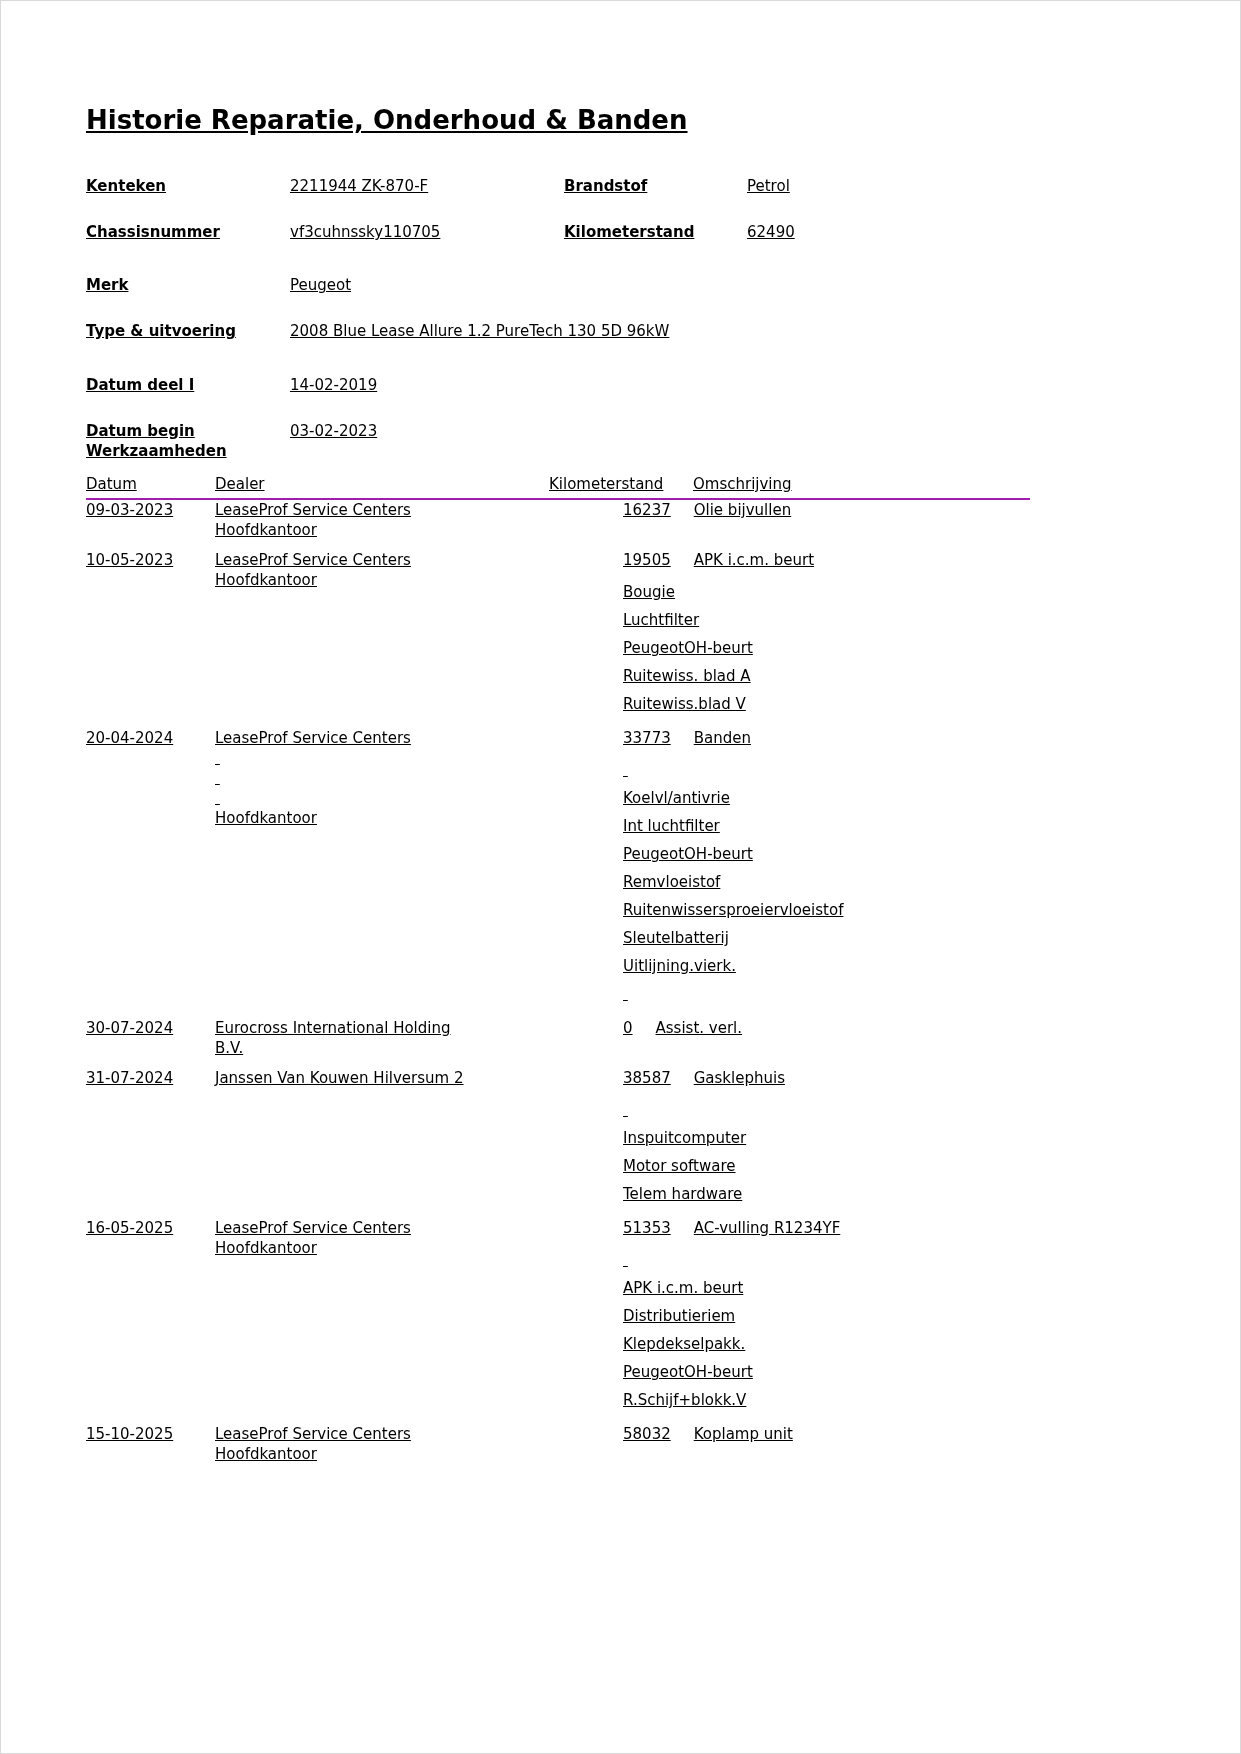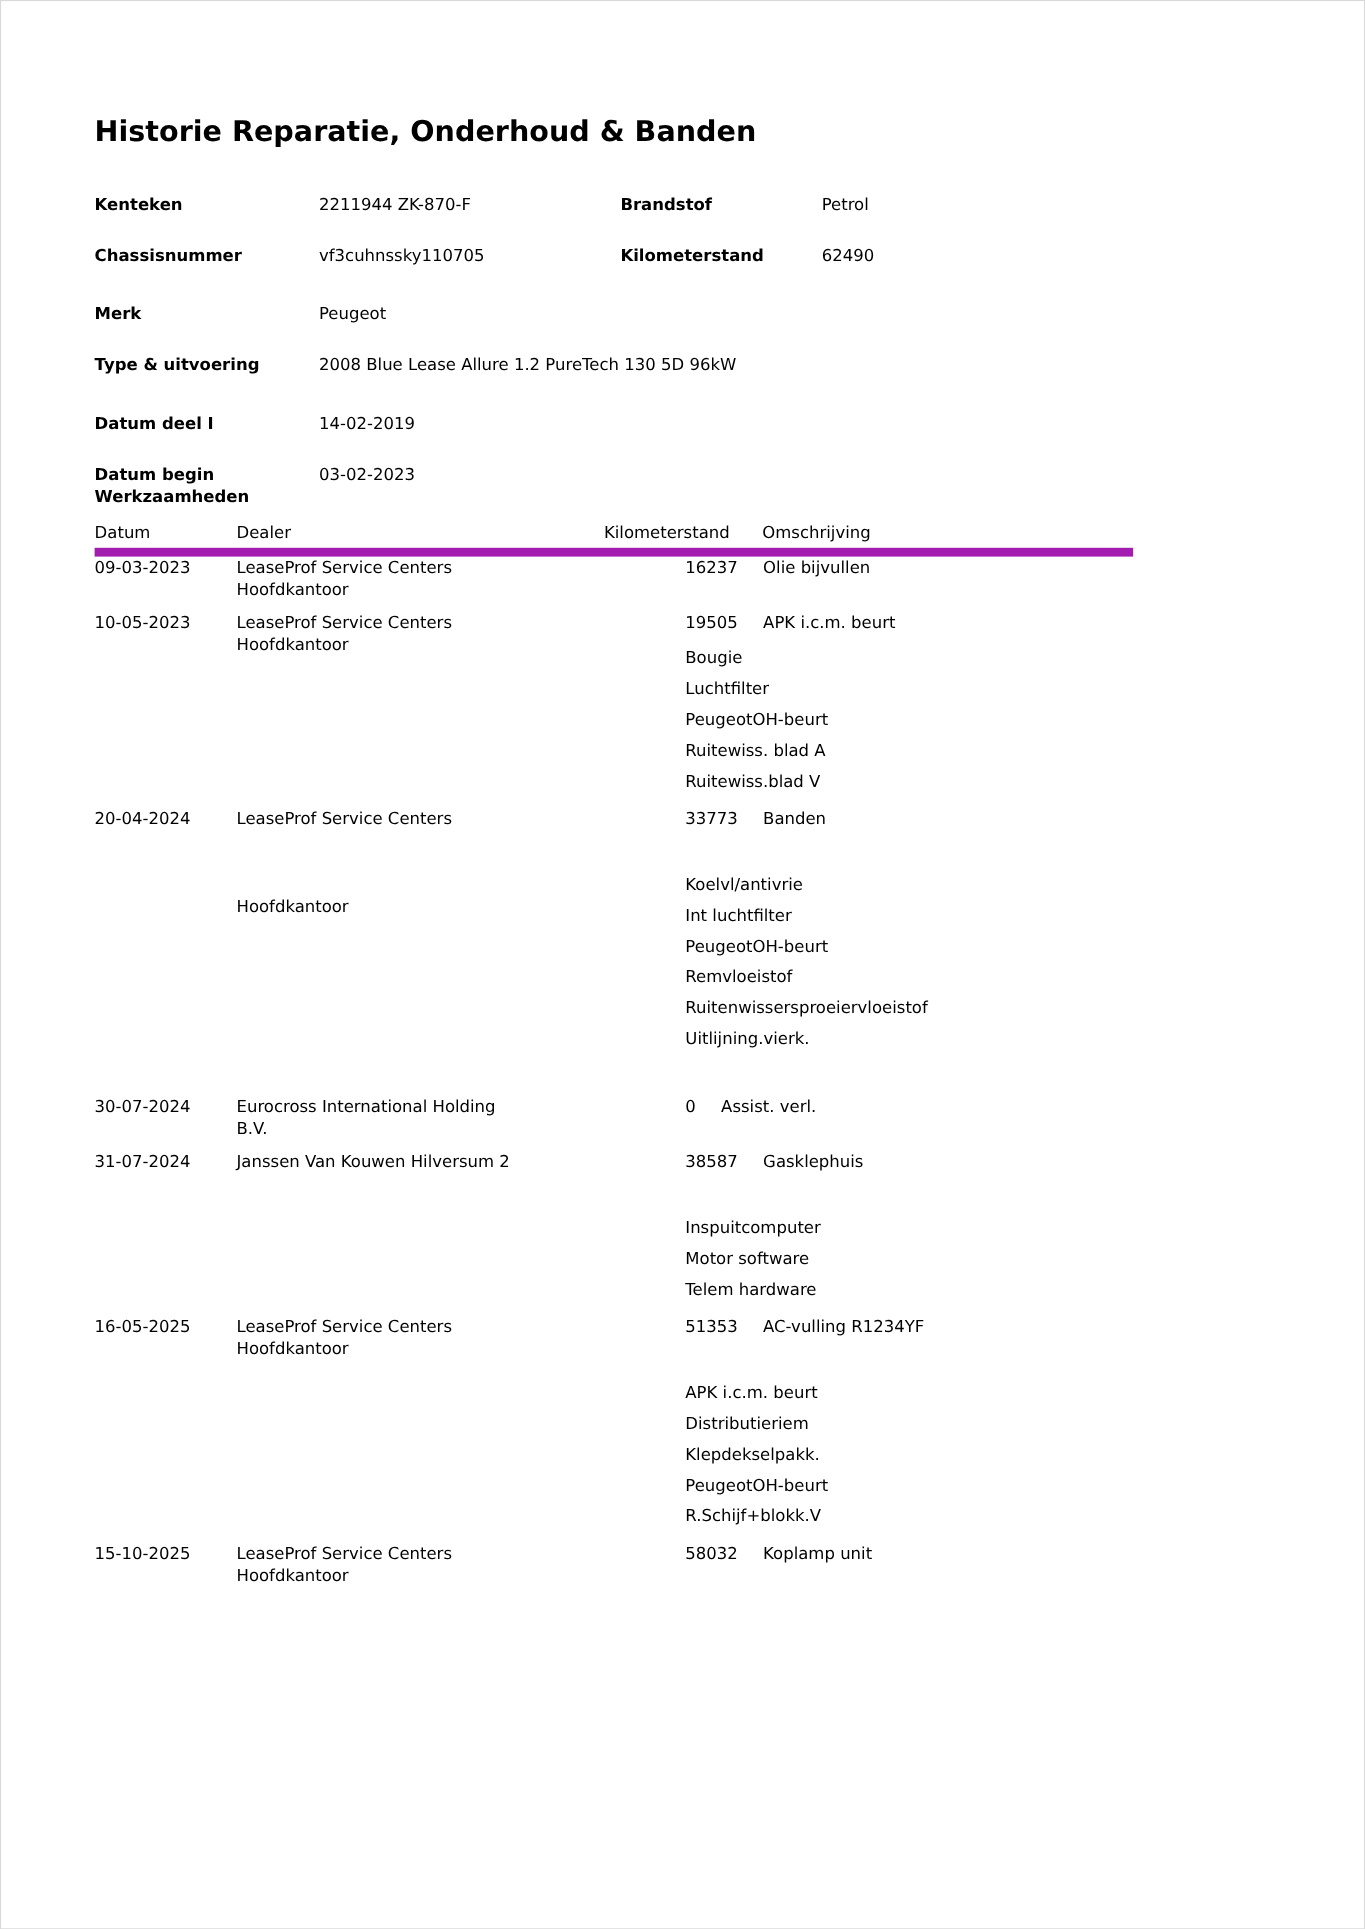--- a/index.html
+++ b/index.html
@@ -8,20 +8,21 @@
     width: 1241px;
     height: 1754px;
     box-sizing: border-box;
     background: #ffffff;
     border: 1px solid #d9d9d9;
     padding: 103px 85px 0 85px;
     font-family: "DejaVu Sans", sans-serif;
     font-size: 15px;
     line-height: 20px;
     color: #000;
+    text-decoration: underline;
   }
   h1.title {
     margin: 0 0 40px 0;
     font-size: 26px;
     line-height: 32px;
     font-weight: bold;
     letter-spacing: 0;
   }
   .info-grid {
     display: grid;
@@ -36,21 +37,21 @@
   .section-title {
     font-size: 15px;
     font-weight: bold;
     margin: 0 0 13px 0;
   }
   .wtable { width: 944px; }
   .whead {
     display: grid;
     grid-template-columns: 129px 334px 124px 1fr;
     padding-bottom: 4px;
-    border-bottom: 8px solid #a21caf;
+    border-bottom: 2px solid #a21caf;
   }
   .whead .col-oms { padding-left: 20px; }
   .entries { margin-top: 0; }
   .entry {
     display: grid;
     grid-template-columns: 129px 408px 1fr;
     margin-bottom: 10px;
   }
   .dealer-line { min-height: 20px; }
   .main-line { display: flex; }
@@ -147,20 +148,21 @@
               <div class="km">33773</div>
               <div class="desc">Banden</div>
             </div>
             <div class="subs">
               <div class="sub-row blank">&nbsp;</div>
               <div class="sub-row">Koelvl/antivrie</div>
               <div class="sub-row">Int luchtfilter</div>
               <div class="sub-row">PeugeotOH-beurt</div>
               <div class="sub-row">Remvloeistof</div>
               <div class="sub-row">Ruitenwissersproeiervloeistof</div>
+              <div class="sub-row">Sleutelbatterij</div>
               <div class="sub-row">Uitlijning.vierk.</div>
               <div class="sub-row blank">&nbsp;</div>
             </div>
           </div>
         </div>
         <div class="entry">
           <div class="date-cell">30-07-2024</div>
           <div class="dealer-cell">
             <div class="dealer-line">Eurocross International Holding</div>
             <div class="dealer-line">B.V.</div>

